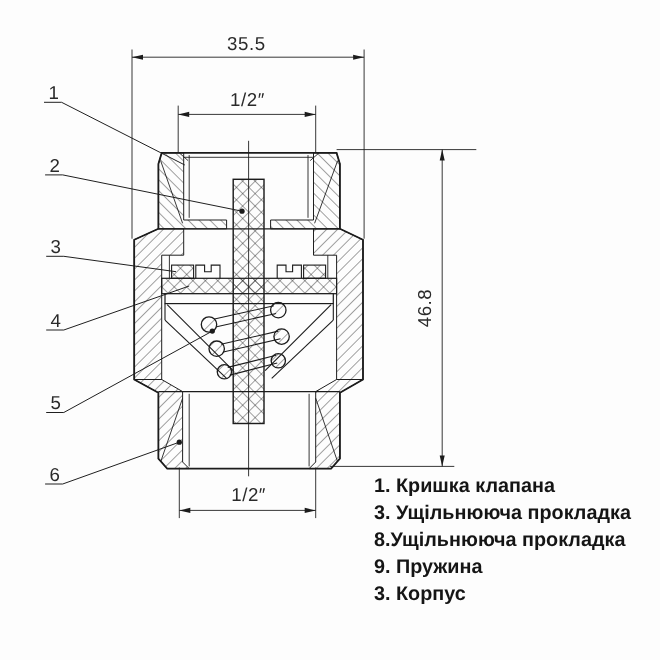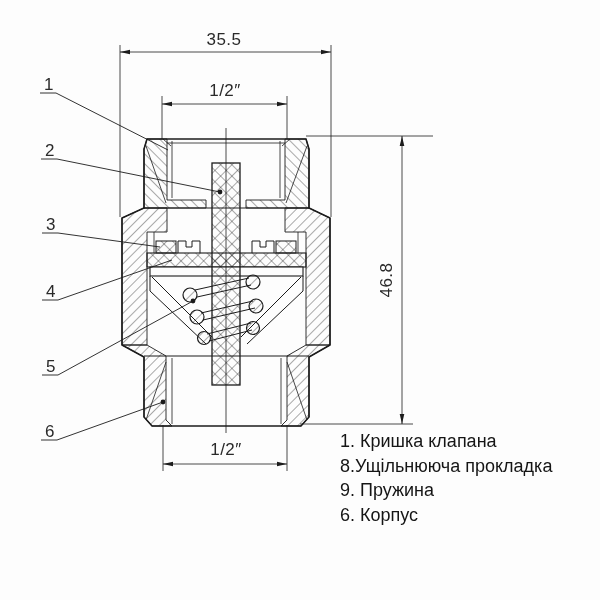--- a/index.html
+++ b/index.html
@@ -13,21 +13,21 @@
     font-family:"Liberation Sans", sans-serif;
     fill:#2a2a2a;
   }
   .dim-text{font-size:17px;letter-spacing:0.5px;}
   .callout-text{font-size:17px;}
   .legend{
     position:absolute;left:340px;top:429px;width:256px;
     font-size:18px;line-height:24.6px;color:#151515;
     white-space:nowrap;
   }
-  .legend .line{display:block;}
+  .legend .line{display:block;font-weight:bold;}
   .legend .indent{padding-left:30px;}
 </style>
 </head>
 <body>
 
 <div id="stage">
 <svg width="600" height="600" viewBox="0 0 600 600">
   <defs>
     <pattern id="hA" patternUnits="userSpaceOnUse" width="7" height="7" patternTransform="rotate(45)">
       <line x1="0" y1="0" x2="0" y2="7" stroke="#1c1c1c" stroke-width="0.75"></line>
@@ -178,17 +178,18 @@
     <text class="callout-text" x="46" y="230">3</text>
     <text class="callout-text" x="46" y="297">4</text>
     <text class="callout-text" x="46" y="372">5</text>
     <text class="callout-text" x="45" y="437">6</text>
   </g>
 </svg>
 
 
 <div class="legend">
   <span class="line">1. Кришка клапана</span>
+  <span class="line">3. Ущільнююча прокладка</span>
   <span class="line">8.Ущільнююча прокладка</span>
   <span class="line">9. Пружина</span>
-  <span class="line">6. Корпус</span>
+  <span class="line">3. Корпус</span>
 </div>
 </div>
 
 </body></html>

